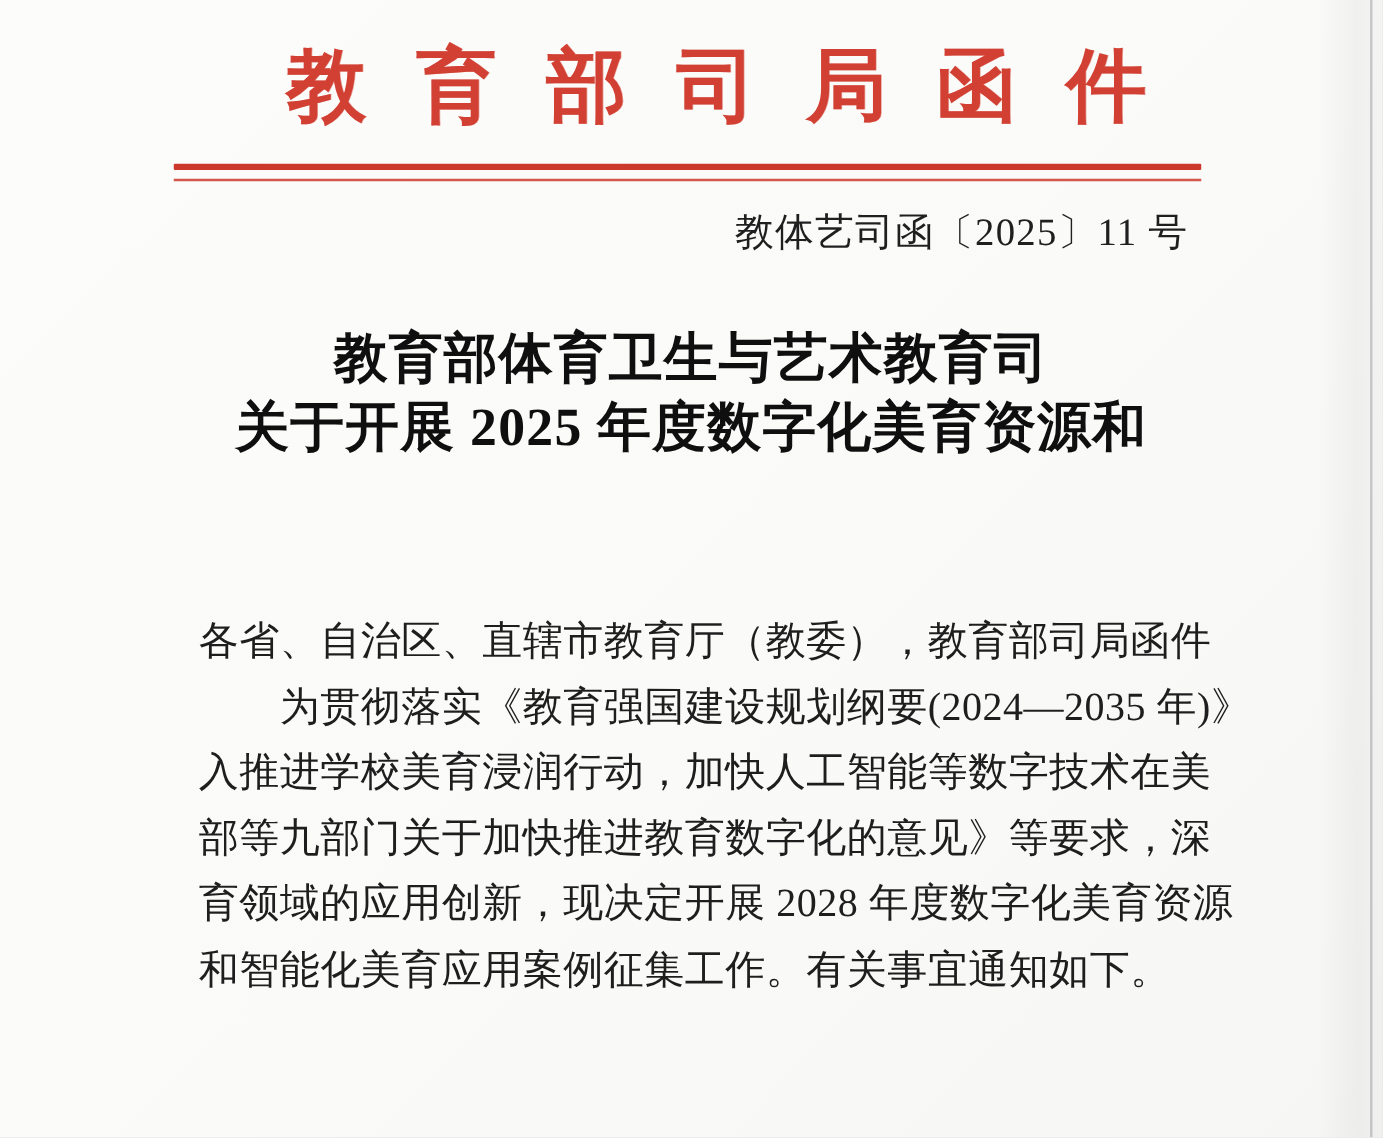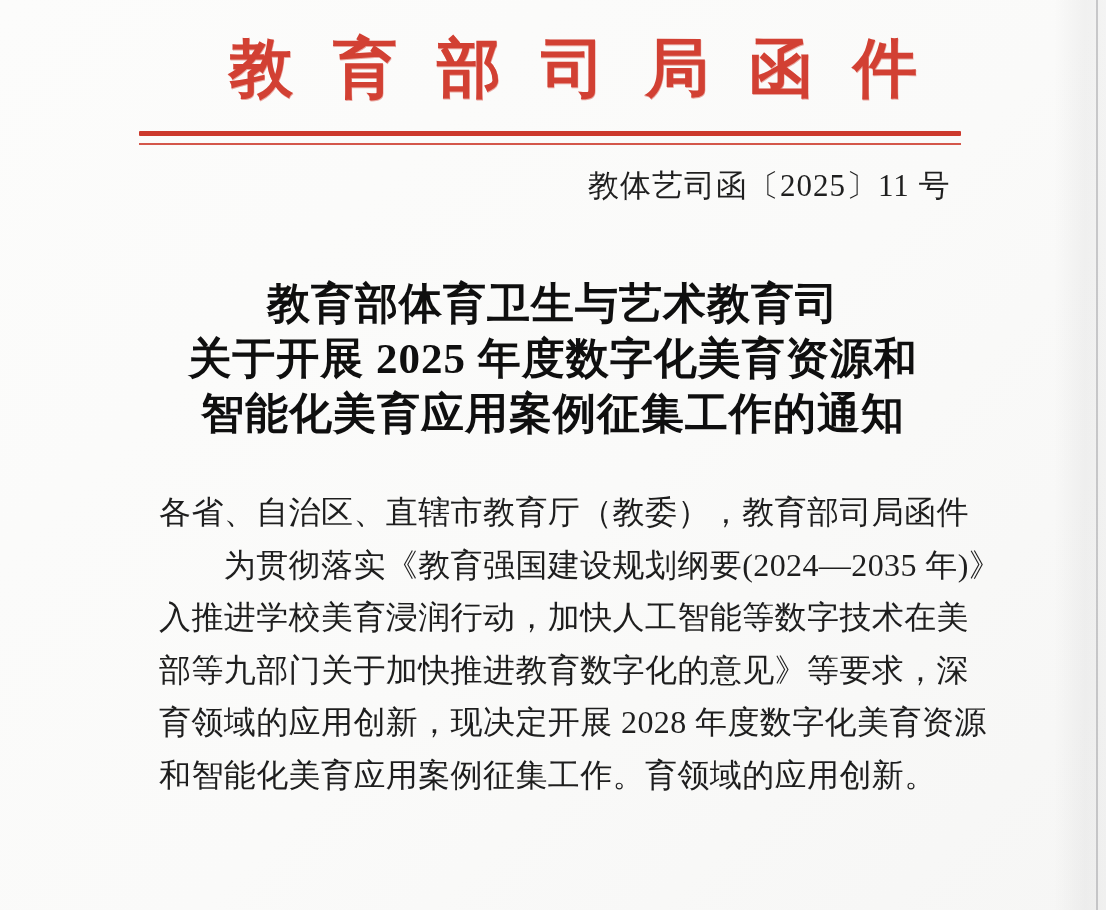--- a/index.html
+++ b/index.html
@@ -73,21 +73,21 @@
     position: absolute;
     left: 588px;
     top: 165px;
     font-size: 31px;
     color: #1f1f1f;
     letter-spacing: 1px;
     white-space: nowrap;
   }
   .notice-title {
     position: absolute;
-    top: 276px;
+    top: 260px;
     left: 0;
     width: 1106px;
     text-align: center;
     color: #0f0f0f;
     font-size: 43px;
     font-weight: bold;
     line-height: 55px;
     letter-spacing: 1px;
   }
   .notice-title .t-line { white-space: nowrap; }
@@ -111,28 +111,27 @@
   <div class="masthead">教育部司局函件</div>
 
   <div class="rule-thick"></div>
   <div class="rule-thin"></div>
 
   <div class="doc-number">教体艺司函〔2025〕11 号</div>
 
   <div class="notice-title">
     <div class="t-line">教育部体育卫生与艺术教育司</div>
     <div class="t-line">关于开展 2025 年度数字化美育资源和</div>
-    <div class="t-line">智能化美育应用案例征集工作的通知</div>
   </div>
 
   <div class="body-block">
     <div class="b-line">各省、自治区、直辖市教育厅（教委），教育部司局函件</div>
     <div class="b-line">　　为贯彻落实《教育强国建设规划纲要(2024—2035 年)》</div>
     <div class="b-line">入推进学校美育浸润行动，加快人工智能等数字技术在美</div>
     <div class="b-line">部等九部门关于加快推进教育数字化的意见》等要求，深</div>
     <div class="b-line">育领域的应用创新，现决定开展 2028 年度数字化美育资源</div>
-    <div class="b-line">和智能化美育应用案例征集工作。育领域的应用创新。</div>
+    <div class="b-line">和智能化美育应用案例征集工作。有关事宜通知如下。</div>
   </div>
 
   <div class="edge-band"></div>
   <div class="edge-line"></div>
 
 </div>
 
 </body></html>

